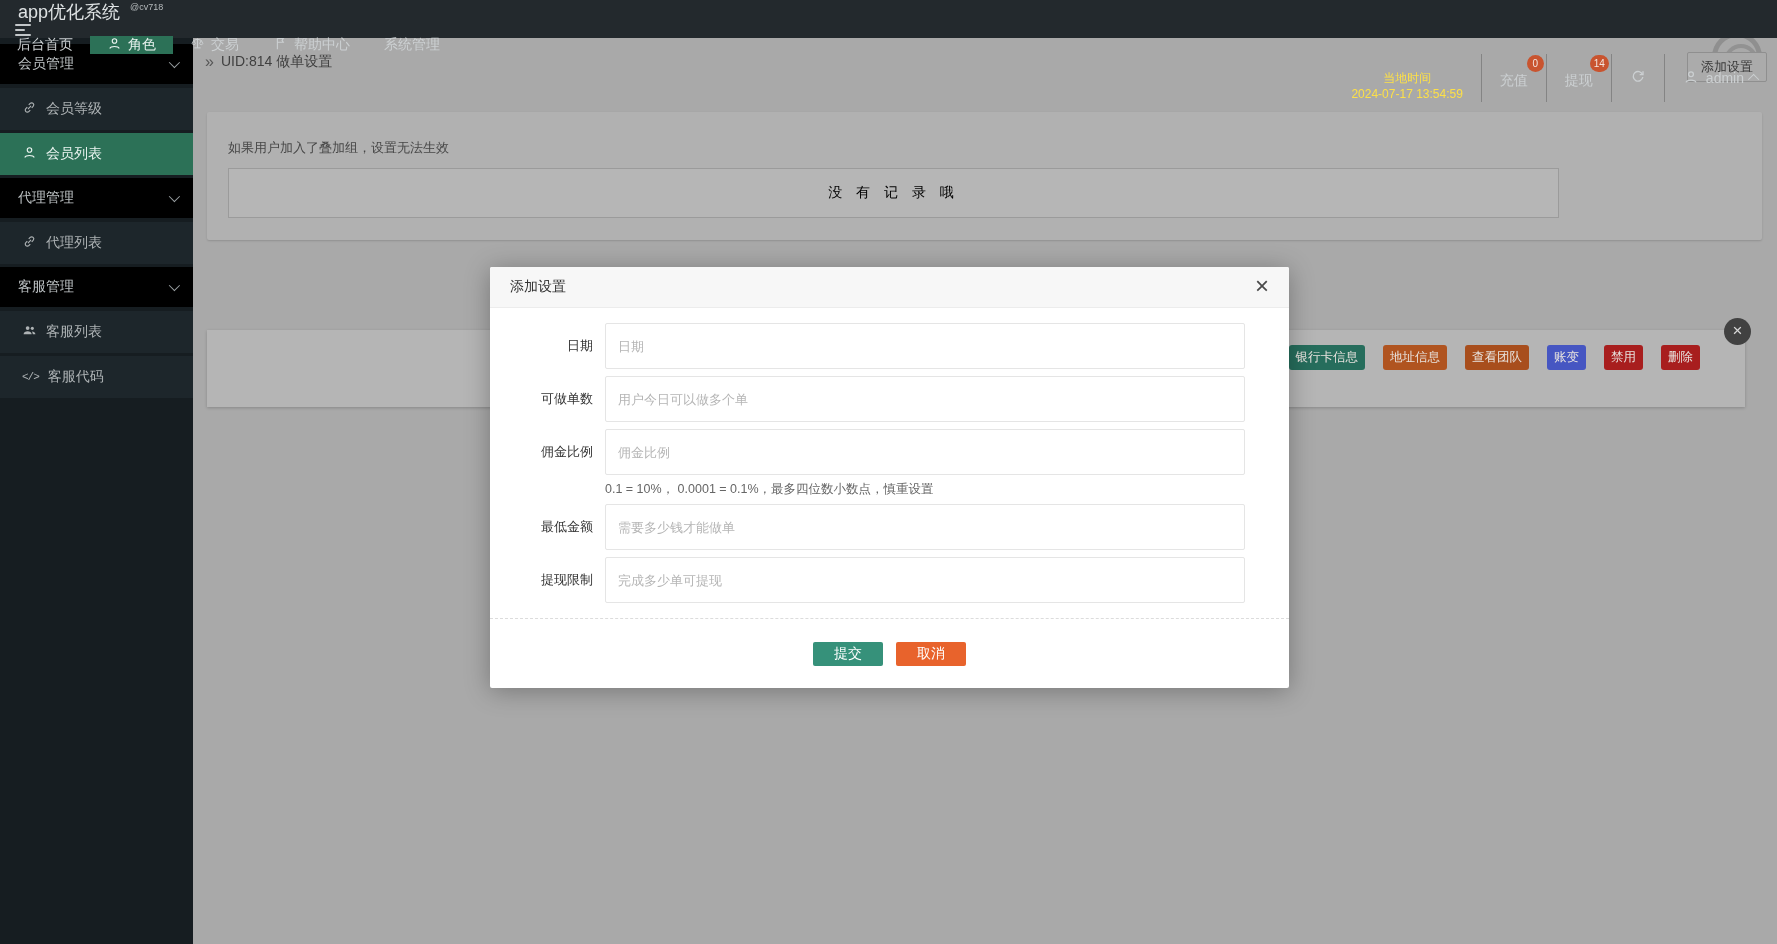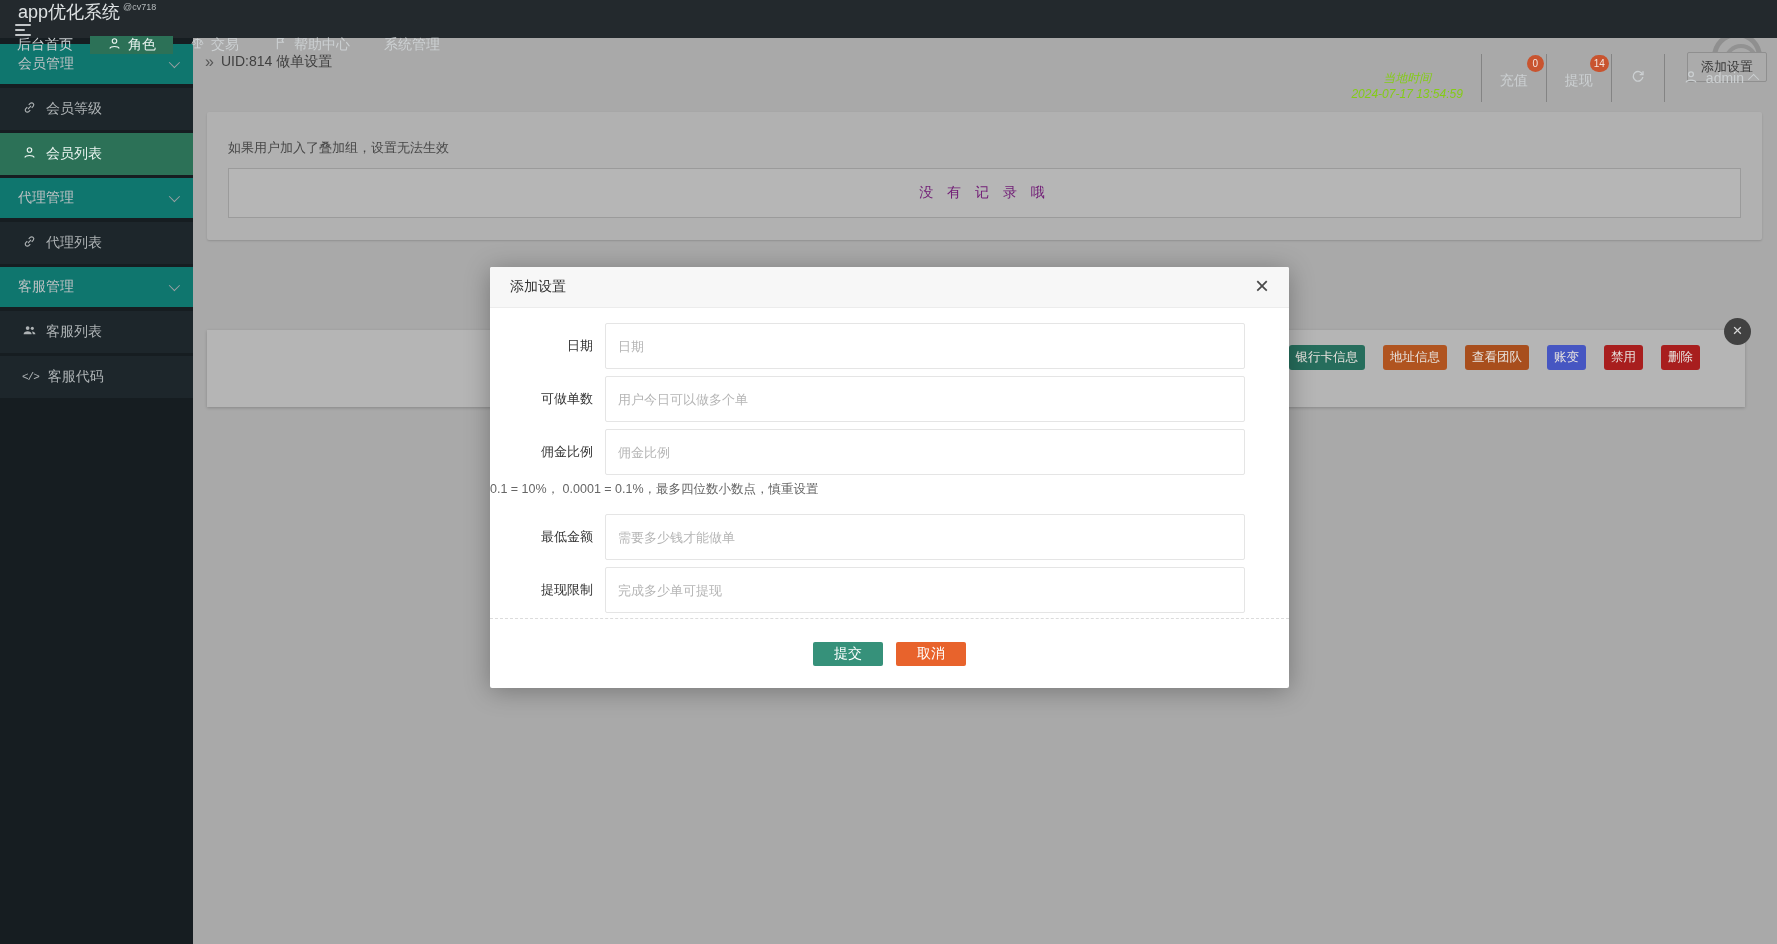--- a/index.html
+++ b/index.html
@@ -4,48 +4,48 @@
 <style>
   * { box-sizing: border-box; margin: 0; padding: 0; }
   html,body { width:1777px; height:944px; overflow:hidden;
     font-family:"Liberation Sans","DejaVu Sans",sans-serif; background:#a9a9a9; }
 
   
   .topbar { position:absolute; left:0; top:0; width:1777px; height:38px;
     background:#23292d; display:flex; align-items:stretch; z-index:30;flex-direction:column; }
   .brand { width:193px; display:flex; align-items:center; padding-left:18px;
     color:#dfe3e4; font-size:18px; white-space:nowrap; }
-  .brand sup { font-size:9px; color:#b6bbbd; margin-left:3px; transform:translateY(-5px); }
+  .brand sup { font-size:9px; color:#b6bbbd; margin-left:10px; transform:translateY(-5px); }
   .hamburger { width:46px; display:flex; flex-direction:column; justify-content:center;
     align-items:center; gap:3px; cursor:pointer; }
   .hamburger i { display:block; height:2px; background:#c3c7c9; width:16px; border-radius:1px; }
   .hamburger i.mid { width:10px; align-self:flex-start; margin-left:15px; }
   .topnav { display:flex; align-items:stretch; }
   .nav-item { display:flex; align-items:center; gap:6px; padding:0 17px;
     color:#ccd0d2; font-size:14px; cursor:pointer; }
   .nav-item.active { background:#2c7157; color:#e9f3ef; }
   .nav-item svg { width:15px; height:15px; }
   .top-right { margin-left:auto; display:flex; align-items:stretch; }
-  .time-block { text-align:center; padding:16px 18px 0 18px; color:#84cc16; font-size:12px;
-    line-height:16px; white-space:nowrap;font-style:italic; }
+  .time-block { text-align:center; padding:16px 18px 0 18px; color:#fde047; font-size:12px;
+    line-height:16px; white-space:nowrap; }
   .tr-item { position:relative; display:flex; align-items:center; padding:0 18px;
     color:#ccd0d2; font-size:14px; cursor:pointer; border-left:1px solid rgba(0,0,0,.22); }
   .tr-item .txt { transform:translateY(3px); }
   .badge { position:absolute; top:1px; right:2px; min-width:17px; height:17px;
     background:#c9542f; border-radius:9px; color:#f3e6e0; font-size:10px;
     line-height:17px; text-align:center; padding:0 4px; }
   .tr-item svg { width:16px; height:16px; }
   .user-item { gap:7px;justify-content:space-between; }
   .chev-up { width:8px; height:8px; border-left:1.5px solid #ccd0d2; border-top:1.5px solid #ccd0d2;
     transform:rotate(45deg) translateY(2px); }
 
   
   .sidebar { position:absolute; left:0; top:38px; width:193px; height:906px;
     background:#161d21; padding-top:6px; z-index:20; }
-  .sb-group-header { height:40px; margin-bottom:4px; background:#0f766e; display:flex;
+  .sb-group-header { height:40px; margin-bottom:4px; background:#000000; display:flex;
     align-items:center; padding:0 16px 0 18px; color:#bcc1c3; font-size:14px; cursor:pointer; }
   .sb-chev { margin-left:auto; width:8px; height:8px; border-right:1.5px solid #9aa0a3;
     border-bottom:1.5px solid #9aa0a3; transform:rotate(45deg) translateY(-2px); }
   .sb-item { height:42px; margin-bottom:3px; background:#1d262b; display:flex;
     align-items:center; gap:9px; padding-left:22px; color:#aeb3b5; font-size:14px; cursor:pointer; }
   .sb-item.active { background:#2c7157; color:#eaf4f0; }
   .sb-item svg { width:15px; height:15px; flex:0 0 auto; }
   .code-glyph { font-family:"Liberation Mono","DejaVu Sans Mono",monospace; font-size:11px;
     color:#aeb3b5; letter-spacing:-1px; }
 
@@ -59,23 +59,23 @@
   .ring-deco::after { content:""; position:absolute; left:7px; top:7px; width:26px; height:26px;
     border-radius:50%; border:4px solid rgba(118,118,118,.45); }
   .add-setting-btn { position:absolute; right:10px; top:14px; height:30px; padding:0 13px;
     background:#ababab; border:1px solid #8f8f8f; border-radius:2px; color:#3a3a3a;
     font-size:13px; line-height:28px; cursor:pointer; }
 
   
   .card1 { position:absolute; left:207px; top:112px; width:1555px; height:128px;
     background:#b1b1b1; border-radius:2px; box-shadow:0 1px 2px rgba(0,0,0,.15); }
   .card1 .notice { position:absolute; left:21px; top:27px; color:#474747; font-size:13px; }
-  .empty-box { position:absolute; left:21px; top:56px; width:1513px; height:50px;
+  .empty-box { position:absolute; left:21px; top:56px; width:1331px; height:50px;
     background:#b6b6b6; border:1px solid #9b9b9b; display:flex; align-items:center;
-    justify-content:center; color:#701a75; font-size:14px; letter-spacing:5px; }
+    justify-content:center; color:#000000; font-size:14px; letter-spacing:5px; }
 
   .card2 { position:absolute; left:207px; top:330px; width:1538px; height:77px;
     background:#b5b5b5; box-shadow:0 1px 3px rgba(0,0,0,.2); }
   .row-actions { position:absolute; right:45px; top:15px; display:flex; gap:18px; }
   .act-btn { height:25px; padding:0 7px; border:none; border-radius:3px; color:#e7e2de;
     font-size:12.5px; line-height:25px; white-space:nowrap; cursor:pointer; }
   .ab-red    { background:#a42323; }
   .ab-green  { background:#25795a; }
   .ab-teal   { background:#266d5c; }
   .ab-orange { background:#b05420; }
@@ -96,21 +96,21 @@
   .modal-close { margin-left:auto; font-size:24px; color:#4a4a4a; line-height:1;
     cursor:pointer; font-weight:300; transform:translateY(-1px); }
   .modal-body { padding-top:15px; }
   .form-row { display:flex; margin-bottom:7px; }
   .form-label { width:103px; text-align:right; font-size:13px; color:#333;
     line-height:46px; flex:0 0 auto; }
   .form-input { margin-left:12px; width:640px; height:46px; border:1px solid #e5e5e5;
     border-radius:2px; padding:0 12px; font-size:13px; color:#333; outline:none;
     font-family:"Liberation Sans","DejaVu Sans",sans-serif; background:#fff; }
   .form-input::placeholder { color:#b5b5b5; }
-  .help-row { margin:-3px 0 16px 0; }
+  .help-row { padding-left:115px; margin:-3px 0 6px 0; }
   .help-text { font-size:12.5px; color:#666; }
   .modal-foot { position:absolute; left:0; bottom:0; width:100%; height:70px;
     border-top:1px dashed #dcdcdc; display:flex; align-items:center; justify-content:center; }
   .btn { height:24px; padding:0 21px; border:none; border-radius:2px; color:#fff;
     font-size:14px; cursor:pointer; font-family:Liberation Serif, serif; }
   .btn-submit { background:#36917a; }
   .btn-cancel { background:#e8632c; margin-left:13px; }
 </style>
 </head>
 <body>

